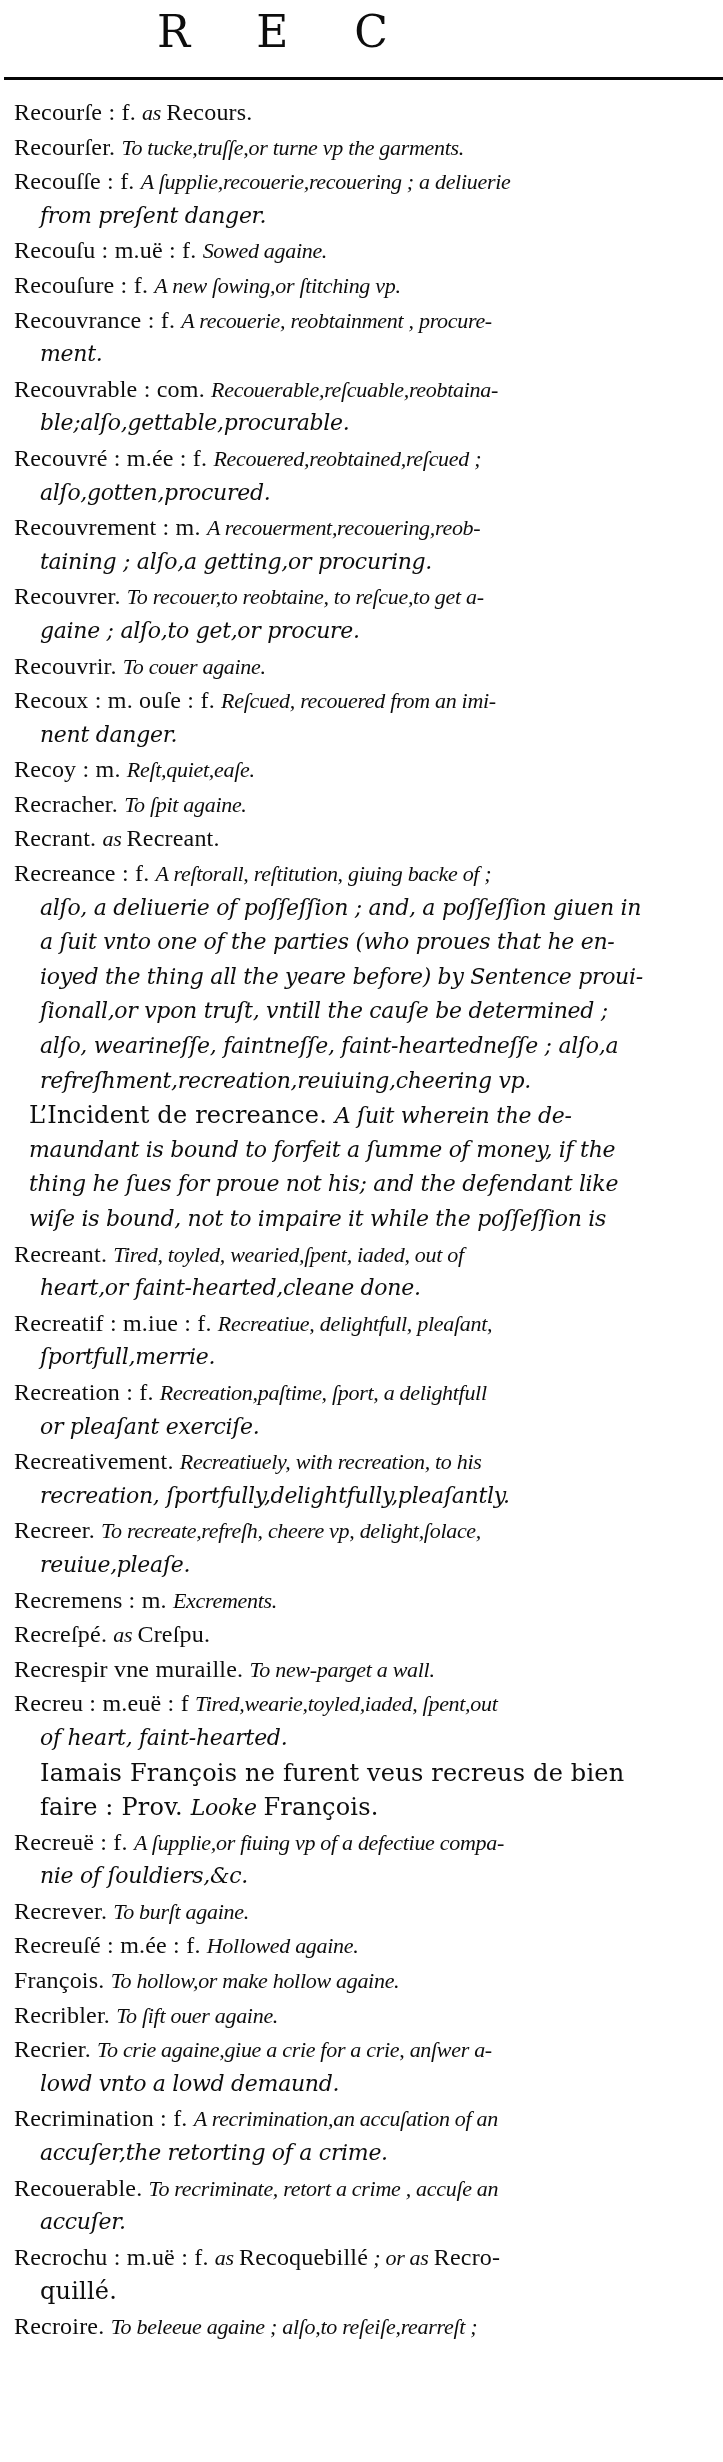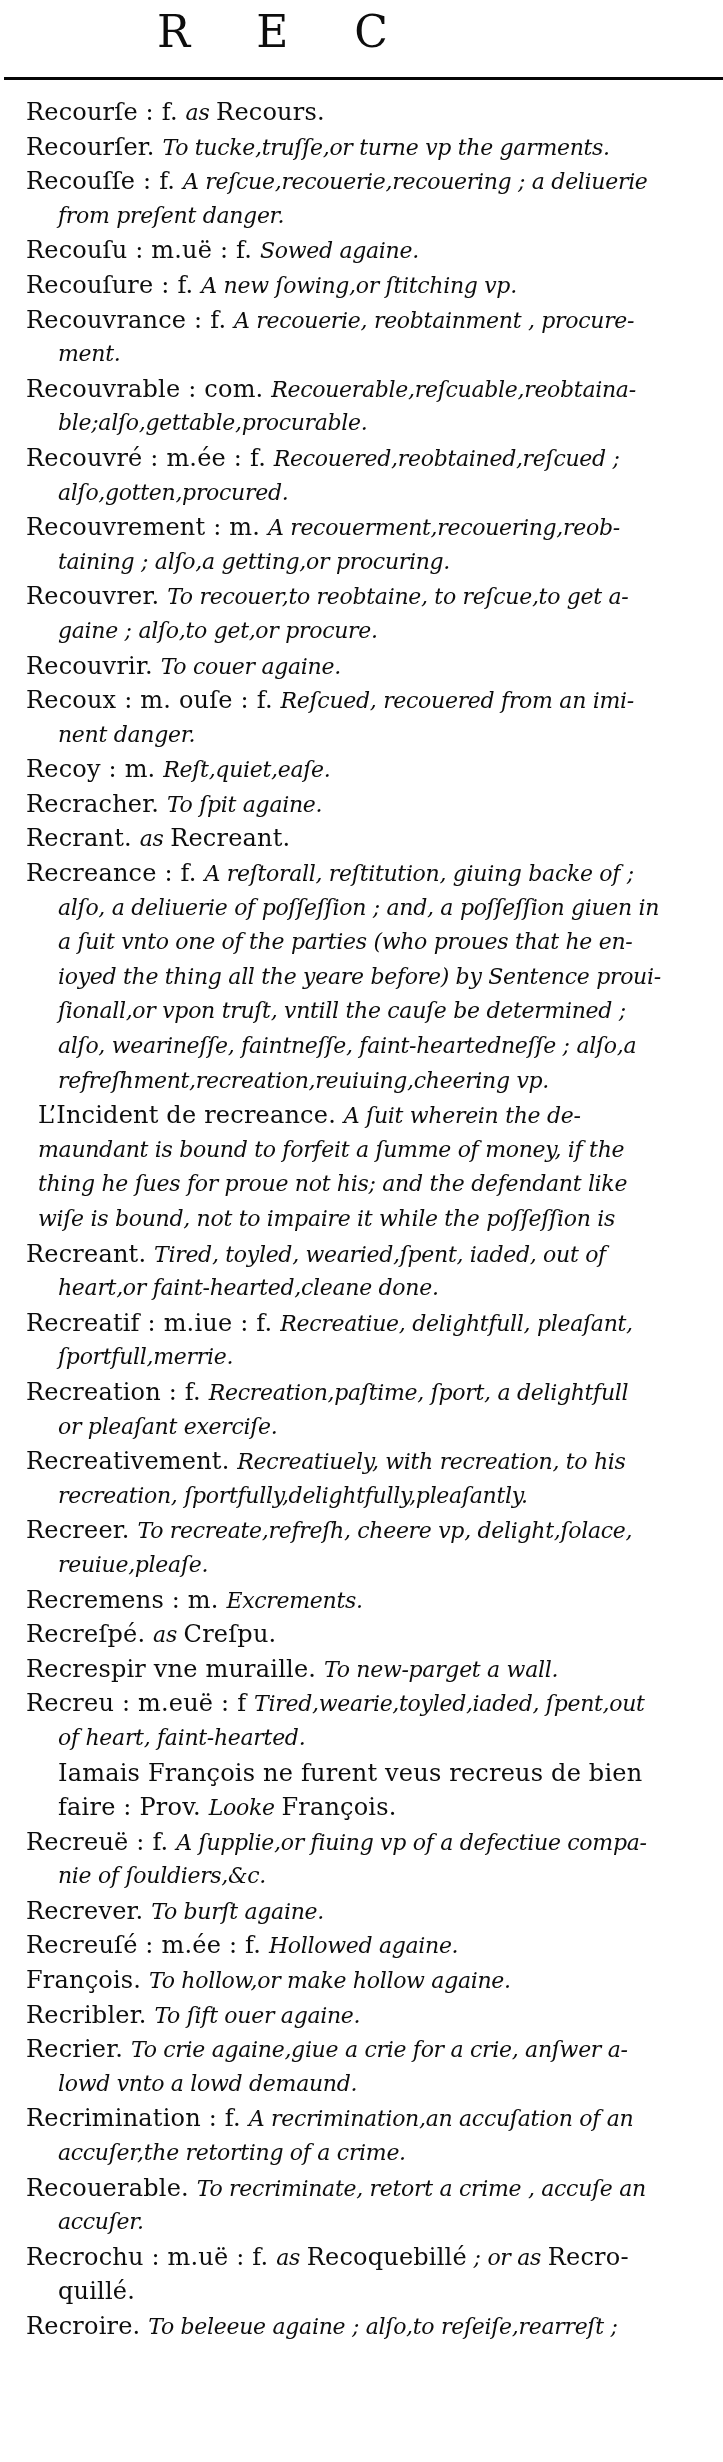--- a/index.html
+++ b/index.html
@@ -27,41 +27,41 @@
     margin:19px -6px 15px -6px;
     height:0;
   }
   .entries{}
   .entry{}
   .line{
     white-space:nowrap;
     height:34.6px;
     line-height:34.6px;
   }
-  .ind0{margin-left:16px;}
-  .ind1{margin-left:48px;}
-  .ind2{margin-left:28px;}
+  .ind0{margin-left:4px;font-family:Liberation Serif, serif;}
+  .ind1{margin-left:30px;}
+  .ind2{margin-left:19px;}
   .rm{font-style:normal;font-size:24px;letter-spacing:0.2px;}
   .it{font-style:italic;font-size:22px;letter-spacing:-0.3px;}
 </style>
 </head>
 <body>
 
 <div class="page">
   <div class="hdr">R E C</div>
   <hr class="rule">
   <div class="entries">
       <div class="entry">
         <div class="line ind0"><span class="rm">Recourſe : f. </span><span class="it">as </span><span class="rm">Recours.</span></div>
       </div>
       <div class="entry">
         <div class="line ind0"><span class="rm">Recourſer. </span><span class="it">To tucke,truſſe,or turne vp the garments.</span></div>
       </div>
       <div class="entry">
-        <div class="line ind0"><span class="rm">Recouſſe : f. </span><span class="it">A reſcue,recouerie,recouering ; a deliuerie</span></div>
+        <div class="line ind0"><span class="rm">Recouſſe : f. </span><span class="it">A ſupplie,recouerie,recouering ; a deliuerie</span></div>
         <div class="line ind1"><span class="it">from preſent danger.</span></div>
       </div>
       <div class="entry">
         <div class="line ind0"><span class="rm">Recouſu : m.uë : f. </span><span class="it">Sowed againe.</span></div>
       </div>
       <div class="entry">
         <div class="line ind0"><span class="rm">Recouſure : f. </span><span class="it">A new ſowing,or ſtitching vp.</span></div>
       </div>
       <div class="entry">
         <div class="line ind0"><span class="rm">Recouvrance : f. </span><span class="it">A recouerie, reobtainment , procure-</span></div>

